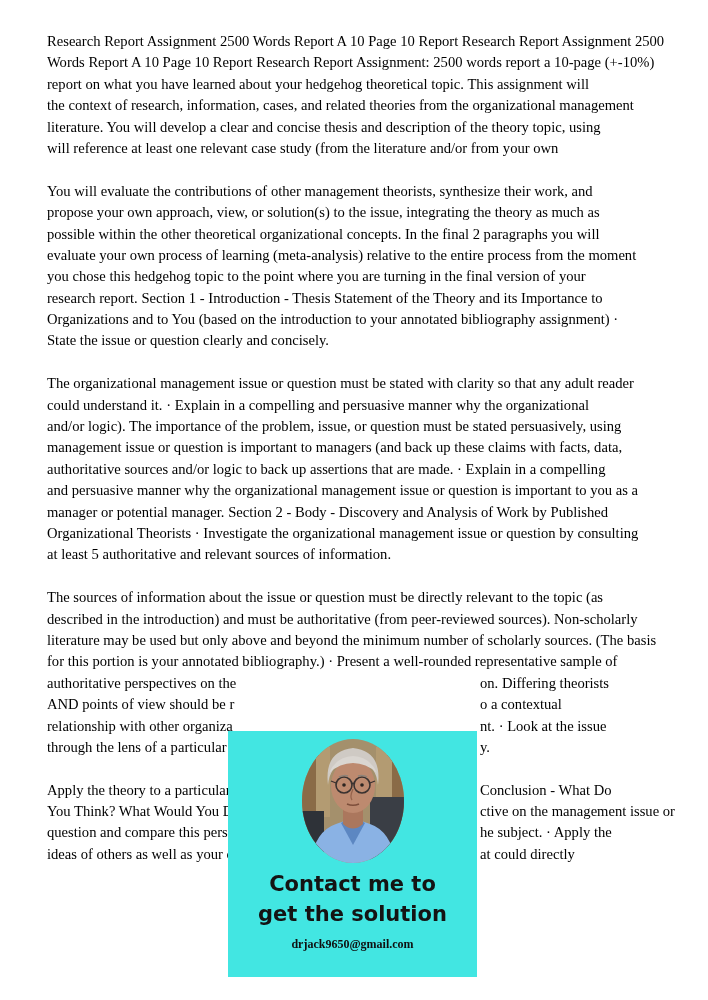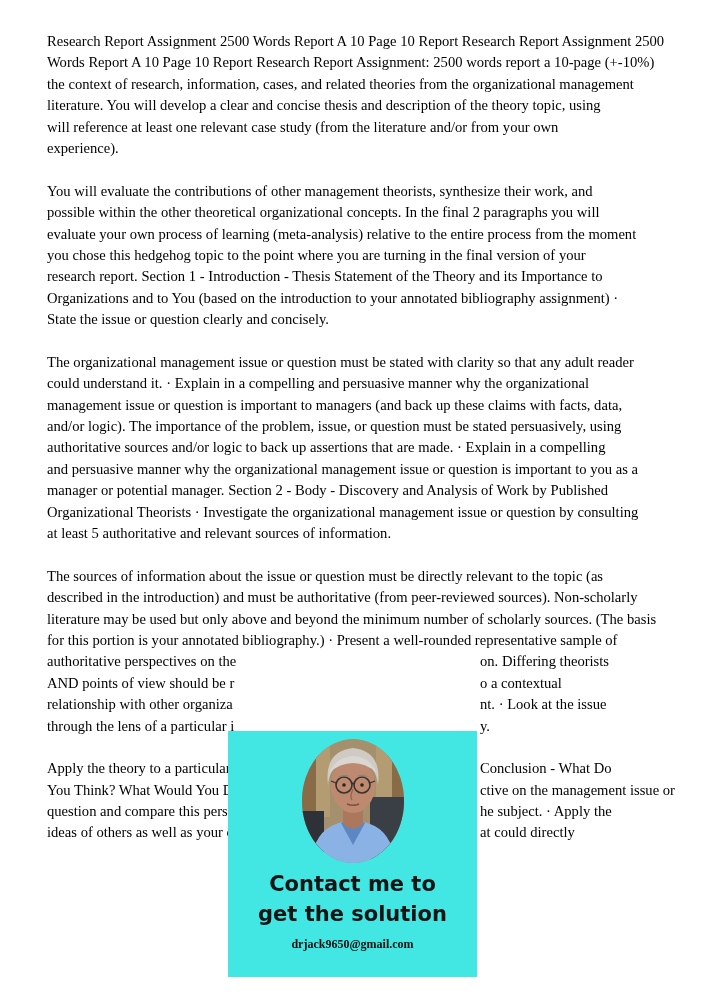--- a/index.html
+++ b/index.html
@@ -68,39 +68,40 @@
 </style>
 </head>
 <body>
 
 <div class="page">
 
   <div class="doc">
       <div class="para">
         <div class="line">Research Report Assignment 2500 Words Report A 10 Page 10 Report Research Report Assignment 2500</div>
         <div class="line">Words Report A 10 Page 10 Report Research Report Assignment: 2500 words report a 10-page (+-10%)</div>
+        <div class="line">report on what you have learned about your hedgehog theoretical topic. This assignment will</div>
         <div class="line">the context of research, information, cases, and related theories from the organizational management</div>
         <div class="line">literature. You will develop a clear and concise thesis and description of the theory topic, using</div>
         <div class="line">will reference at least one relevant case study (from the literature and/or from your own</div>
-        <div class="line">experience).</div>
       </div>
       <div class="para">
         <div class="line">You will evaluate the contributions of other management theorists, synthesize their work, and</div>
+        <div class="line">propose your own approach, view, or solution(s) to the issue, integrating the theory as much as</div>
         <div class="line">possible within the other theoretical organizational concepts. In the final 2 paragraphs you will</div>
         <div class="line">evaluate your own process of learning (meta-analysis) relative to the entire process from the moment</div>
         <div class="line">you chose this hedgehog topic to the point where you are turning in the final version of your</div>
         <div class="line">research report. Section 1 - Introduction - Thesis Statement of the Theory and its Importance to</div>
         <div class="line">Organizations and to You (based on the introduction to your annotated bibliography assignment) ·</div>
         <div class="line">State the issue or question clearly and concisely.</div>
       </div>
       <div class="para">
         <div class="line">The organizational management issue or question must be stated with clarity so that any adult reader</div>
         <div class="line">could understand it. · Explain in a compelling and persuasive manner why the organizational</div>
+        <div class="line">and/or logic). The importance of the problem, issue, or question must be stated persuasively, using</div>
         <div class="line">management issue or question is important to managers (and back up these claims with facts, data,</div>
-        <div class="line">and/or logic). The importance of the problem, issue, or question must be stated persuasively, using</div>
         <div class="line">authoritative sources and/or logic to back up assertions that are made. · Explain in a compelling</div>
         <div class="line">and persuasive manner why the organizational management issue or question is important to you as a</div>
         <div class="line">manager or potential manager. Section 2 - Body - Discovery and Analysis of Work by Published</div>
         <div class="line">Organizational Theorists · Investigate the organizational management issue or question by consulting</div>
         <div class="line">at least 5 authoritative and relevant sources of information.</div>
       </div>
       <div class="para">
         <div class="line">The sources of information about the issue or question must be directly relevant to the topic (as</div>
         <div class="line">described in the introduction) and must be authoritative (from peer-reviewed sources). Non-scholarly</div>
         <div class="line">literature may be used but only above and beyond the minimum number of scholarly sources. (The basis</div>

